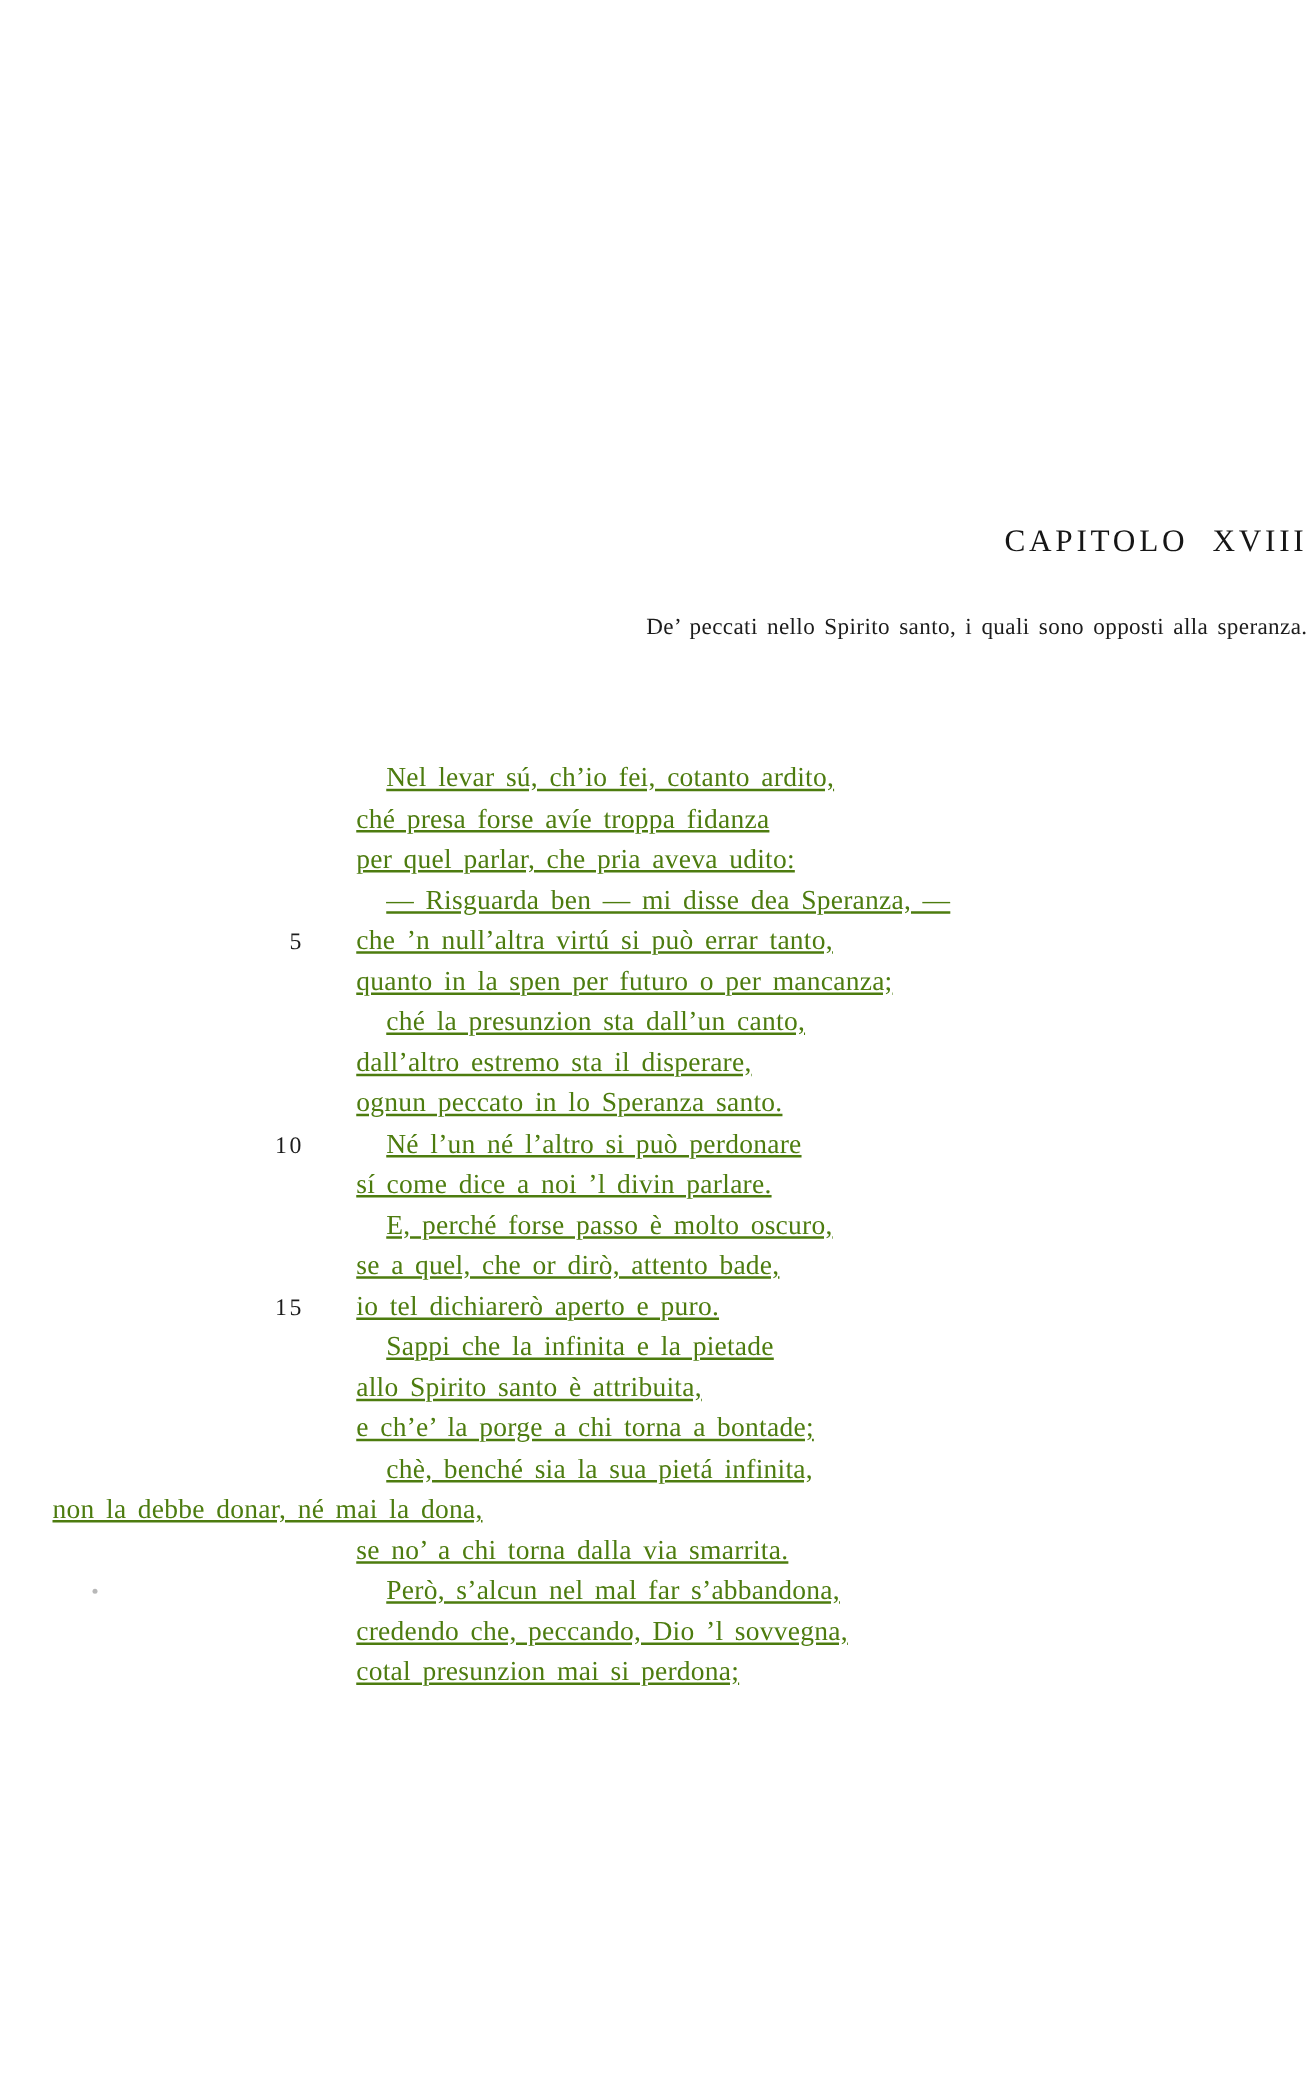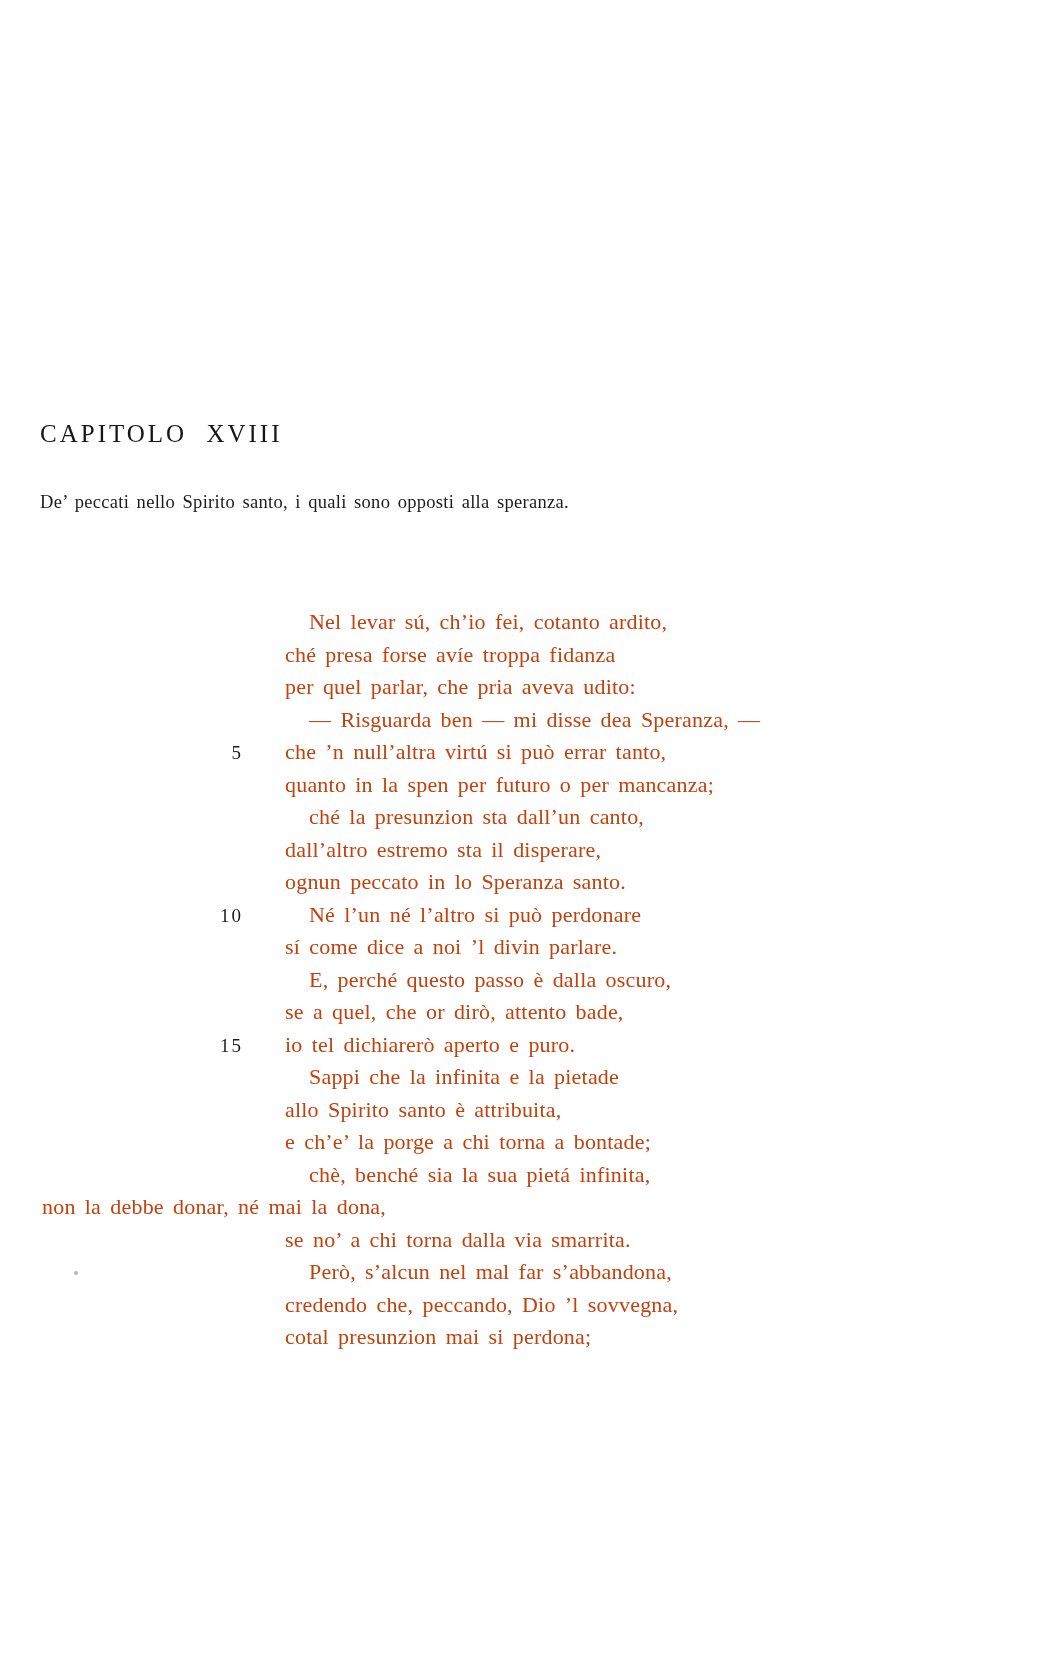--- a/index.html
+++ b/index.html
@@ -15,34 +15,34 @@
     color: #1f1f1f;
     font-family: "Liberation Serif", "DejaVu Serif", serif;
     overflow: hidden;
   }
   .chapter-title {
     position: absolute;
     top: 420px;
     left: 40px;
     right: 0;
     margin: 0;
-    text-align: left;
+    text-align: right;
     font-size: 25px;
     font-weight: normal;
     letter-spacing: 3px;
     word-spacing: 10px;
     color: #161616;
   }
   .chapter-subtitle {
     position: absolute;
     top: 492px;
     left: 40px;
     right: 0;
     margin: 0;
-    text-align: left;
+    text-align: right;
     font-size: 18.5px;
     word-spacing: 2.5px;
     letter-spacing: 0.3px;
     color: #1c1c1c;
   }
   .poem {
     position: absolute;
     top: 606px;
     left: 0;
     width: 100%;
@@ -62,21 +62,22 @@
     width: 243px;
     text-align: right;
     font-size: 19px;
     letter-spacing: 2px;
     color: #1c1c1c;
     flex: 0 0 auto;
   }
   .verse {
     display: inline-block;
     padding-left: 42px;
-    color: #c2410c;
+    color: #4d7c0f;
+    text-decoration: underline;
   }
   .poem-row.indent .verse {
     padding-left: 66px;
   }
   .artifact-dot {
     position: absolute;
     left: 74px;
     top: 1271px;
     width: 4px;
     height: 4px;
@@ -133,21 +134,21 @@
       <div class="poem-row indent">
         <span class="line-no">10</span>
         <span class="verse">Né l’un né l’altro si può perdonare</span>
       </div>
       <div class="poem-row">
         <span class="line-no"></span>
         <span class="verse">sí come dice a noi ’l divin parlare.</span>
       </div>
       <div class="poem-row indent">
         <span class="line-no"></span>
-        <span class="verse">E, perché questo passo è dalla oscuro,</span>
+        <span class="verse">E, perché forse passo è molto oscuro,</span>
       </div>
       <div class="poem-row">
         <span class="line-no"></span>
         <span class="verse">se a quel, che or dirò, attento bade,</span>
       </div>
       <div class="poem-row">
         <span class="line-no">15</span>
         <span class="verse">io tel dichiarerò aperto e puro.</span>
       </div>
       <div class="poem-row indent">

